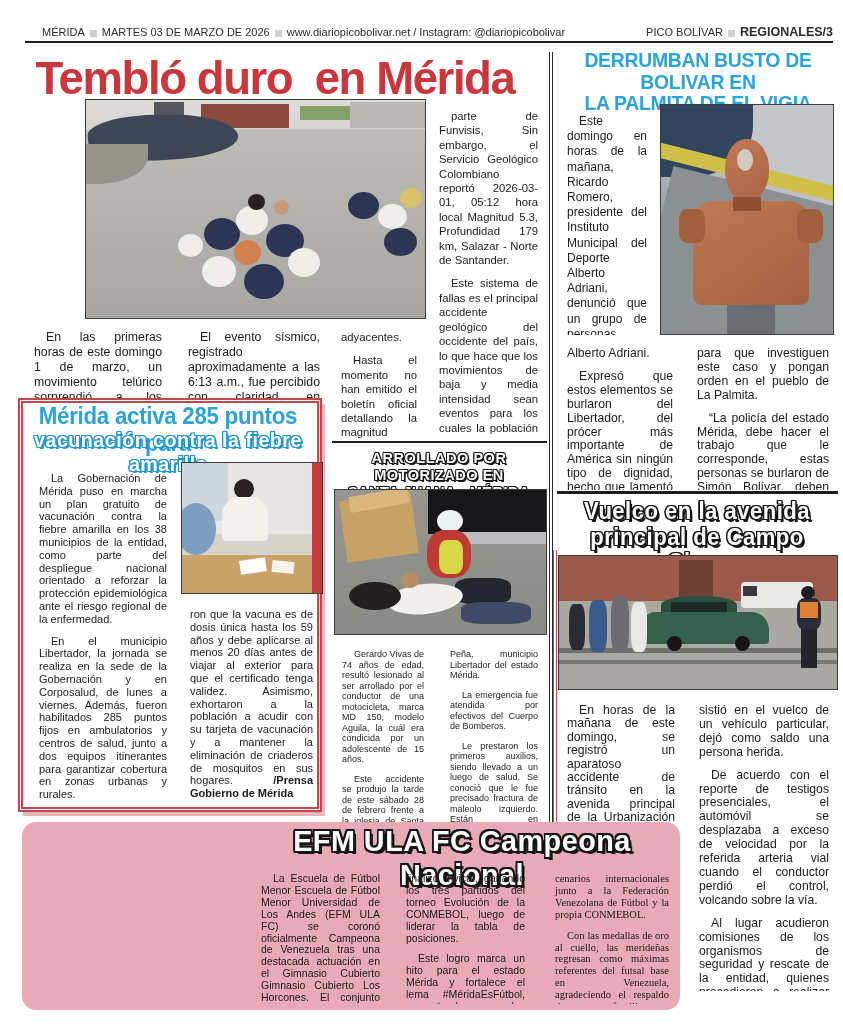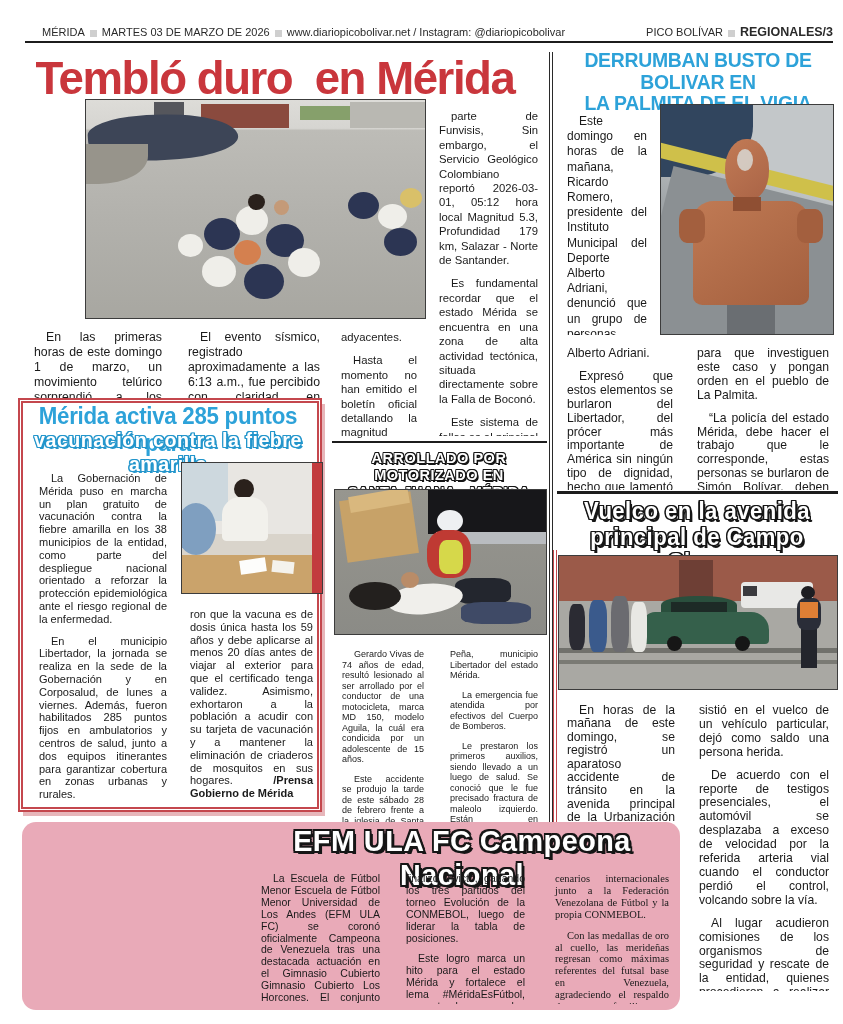--- a/index.html
+++ b/index.html
@@ -91,21 +91,20 @@
   </div>
   <div class="abs col f12" style="left:179px;top:321px;width:150px;height:78px;">
     <p>El evento sísmico, registrado aproximadamente a las 6:13 a.m., fue percibido con claridad en diversos sectores de la ciudad capital y zonas</p>
   </div>
   <div class="abs col f11" style="left:332px;top:321px;width:94px;height:118px;">
     <p class="noind">adyacentes.</p>
     <p>Hasta el momento no han emitido el boletín oficial detallando la magnitud exacta ni el epicentro del fenómeno por</p>
   </div>
   <div class="abs col f11" style="left:430px;top:100px;width:117px;height:336px;">
     <p>parte de Funvisis, Sin embargo, el Servicio Geológico Colombiano reportó 2026-03-01, 05:12 hora local Magnitud 5.3, Profundidad 179 km, Salazar - Norte de Santander.</p>
-    <p>Es fundamental recordar que el estado Mérida se encuentra en una zona de alta actividad tectónica, situada directamente sobre la Falla de Boconó.</p>
     <p><span>Este sistema de fallas es el principal accidente geológico del occidente del país, lo que hace que los movimientos de baja y media intensidad sean eventos para los cuales la población debe estar prevenida.</span></p>
   </div>
 
   <div class="abs redbox" style="left:18px;top:398px;width:294px;height:404px;"></div>
   <div class="abs h-blue" style="left:20px;top:403px;width:296px;font-size:23px;">Mérida activa 285 puntos para</div>
   <div class="abs bubble bubble-blue" style="left:20px;top:428px;width:296px;font-size:20.5px;transform:scaleX(.96);transform-origin:center;">vacunación contra la fiebre amarilla</div>
   <div class="abs col f10" style="left:30px;top:463px;width:146px;height:342px;">
     <p>La Gobernación de Mérida puso en marcha un plan gratuito de vacunación contra la fiebre amarilla en los 38 municipios de la entidad, como parte del despliegue nacional orientado a reforzar la protección epidemiológica ante el riesgo regional de la enfermedad.</p>
     <p>En el municipio Libertador, la jornada se realiza en la sede de la Gobernación y en Corposalud, de lunes a viernes. Además, fueron habilitados 285 puntos fijos en ambulatorios y centros de salud, junto a dos equipos itinerantes para garantizar cobertura en zonas urbanas y rurales.</p>
     <p>Autoridades recorda-</p>

